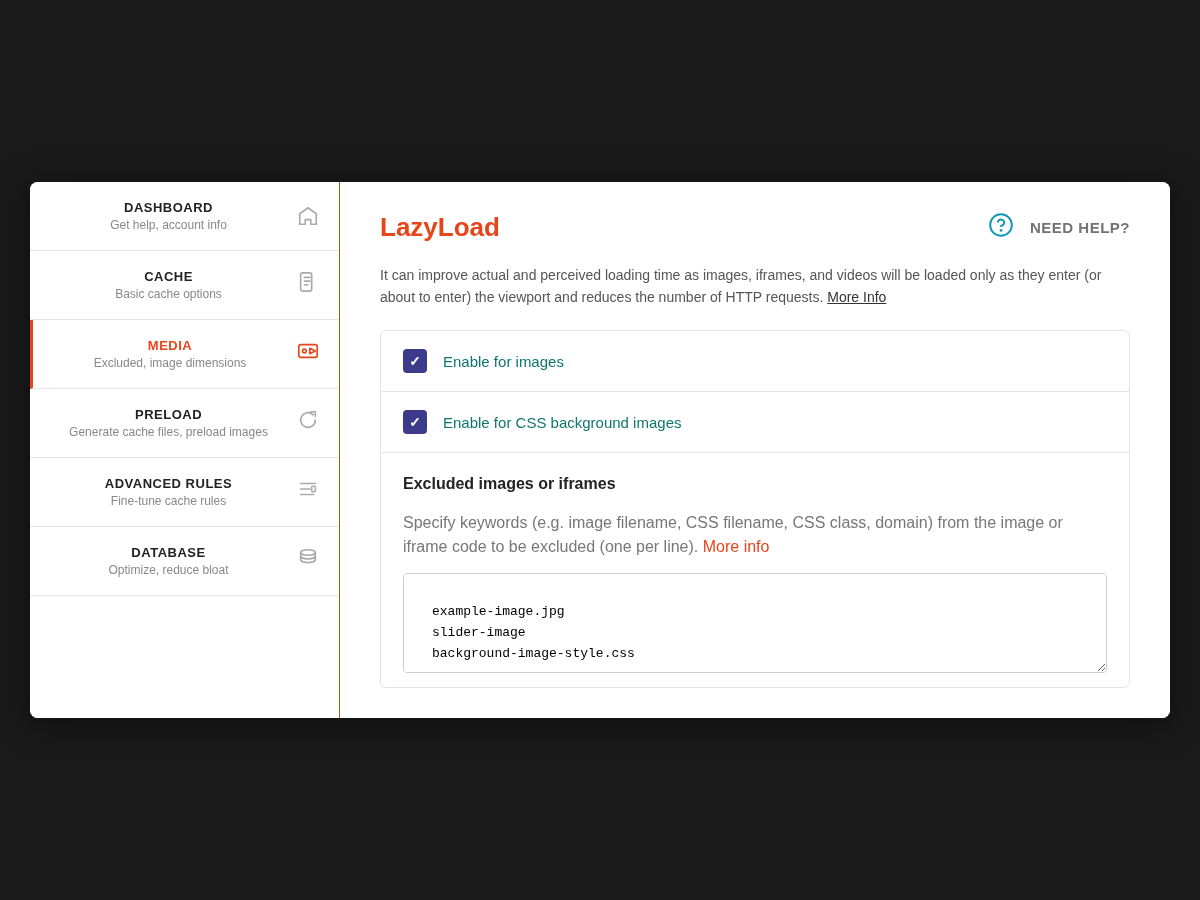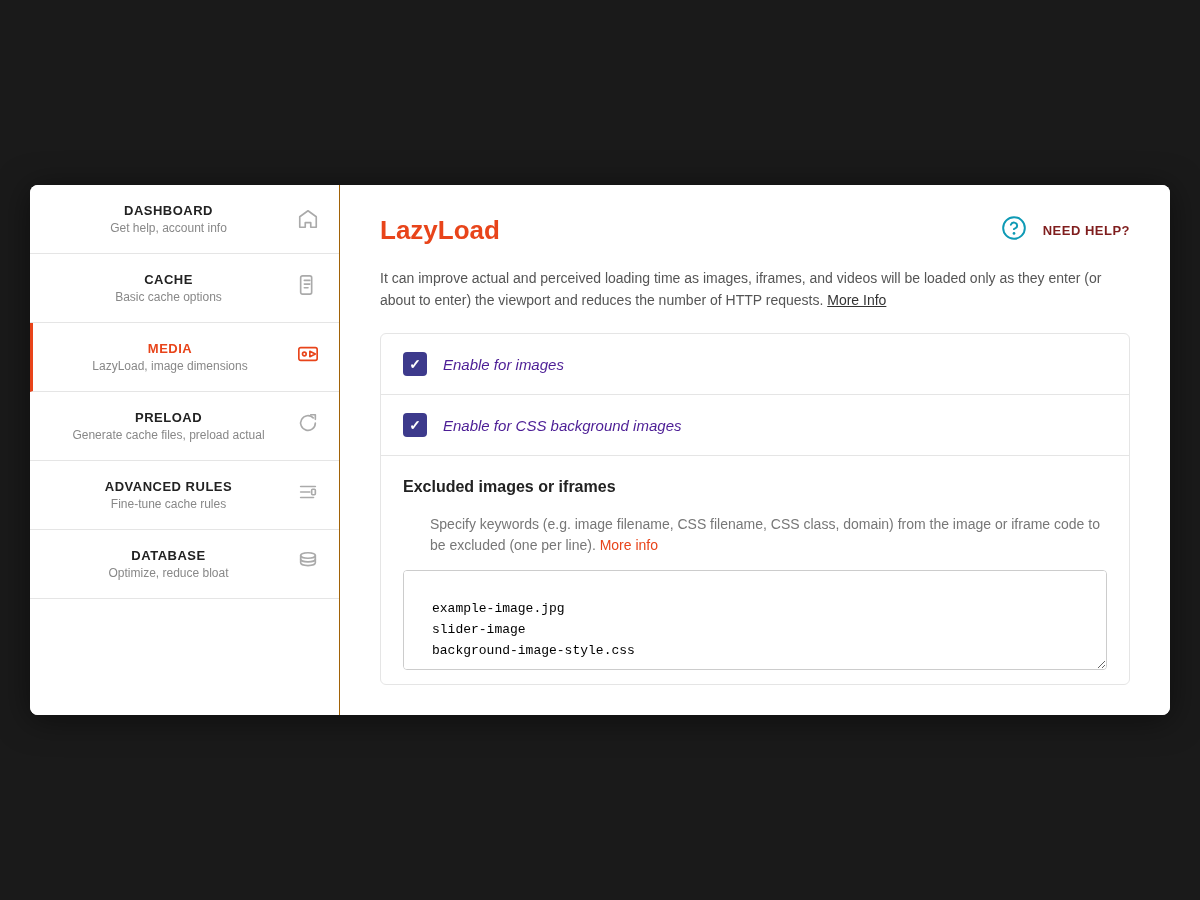--- a/index.html
+++ b/index.html
@@ -75,22 +75,22 @@
     }
     .main-title {
       font-size: 26px;
       font-weight: 700;
       color: #e8441a;
     }
     .need-help {
       display: flex;
       align-items: center;
       gap: 16px;
-      color: #7f1d1d;
-      font-size: 13px;
+      color: #737373;
+      font-size: 15px;
       font-weight: 700;
       letter-spacing: 0.5px;
       cursor: pointer;
     }
     .need-help-icon {
       font-size: 22px;
       color: #0e9ab5;
     }
     .main-description {
       font-size: 14px;
@@ -112,22 +112,21 @@
       align-items: center;
       padding: 18px 22px;
       border-bottom: 1px solid #e5e5e5;
       gap: 16px;
     }
     .option-row:last-child {
       border-bottom: none;
     }
     .option-label {
       font-size: 15px;
-      color: #4c1d95;
-      font-style: italic;
+      color: #0f766e;
     }
     
     .checkbox-checked {
       width: 24px;
       height: 24px;
       background: #3d3a8c;
       border-radius: 4px;
       display: flex;
       align-items: center;
       justify-content: center;
@@ -153,25 +152,24 @@
       padding: 22px 22px 10px 22px;
       border-top: 0;
     }
     .excluded-title {
       font-size: 16px;
       font-weight: 600;
       color: #222;
       margin-bottom: 18px;
     }
     .excluded-description {
-      font-size: 14px;
+      font-size: 16px;
       color: #777;
       margin-bottom: 14px;
       line-height: 1.5;
-      margin-left: 27px;
     }
     .excluded-description a {
       color: #e8441a;
       text-decoration: none;
       font-weight: 500;
     }
     .excluded-textarea {
       width: 100%;
       height: 100px;
       border: 1px solid #ccc;
@@ -233,35 +231,35 @@
             <rect x="4" y="2" width="12" height="20" rx="2"></rect>
             <path d="M8 7h6M8 11h6M8 15h4"></path>
           </svg>
       </span>
     </div>
 
 
     <div class="sidebar-item active">
       <div class="sidebar-item-text">
         <div class="sidebar-item-title">MEDIA</div>
-        <div class="sidebar-item-subtitle">LazyLoad, image dimensions</div>
+        <div class="sidebar-item-subtitle">Excluded, image dimensions</div>
       </div>
       <span class="sidebar-icon icon-media">
         <svg viewBox="0 0 24 24" style="stroke:#e8441a">
             <rect x="2" y="5" width="20" height="14" rx="2"></rect>
             <circle cx="8" cy="12" r="2"></circle>
             <path d="M14 9l6 3-6 3V9z"></path>
           </svg>
       </span>
     </div>
 
     <div class="sidebar-item">
       <div class="sidebar-item-text">
         <div class="sidebar-item-title">PRELOAD</div>
-        <div class="sidebar-item-subtitle">Generate cache files, preload actual</div>
+        <div class="sidebar-item-subtitle">Generate cache files, preload images</div>
       </div>
       <span class="sidebar-icon icon-refresh">
         <svg viewBox="0 0 24 24">
             <path d="M20 12a8 8 0 1 1-2.3-5.6"></path>
             <polyline points="15,3 20,3 20,8"></polyline>
           </svg>
       </span>
     </div>
 
     <div class="sidebar-item">

